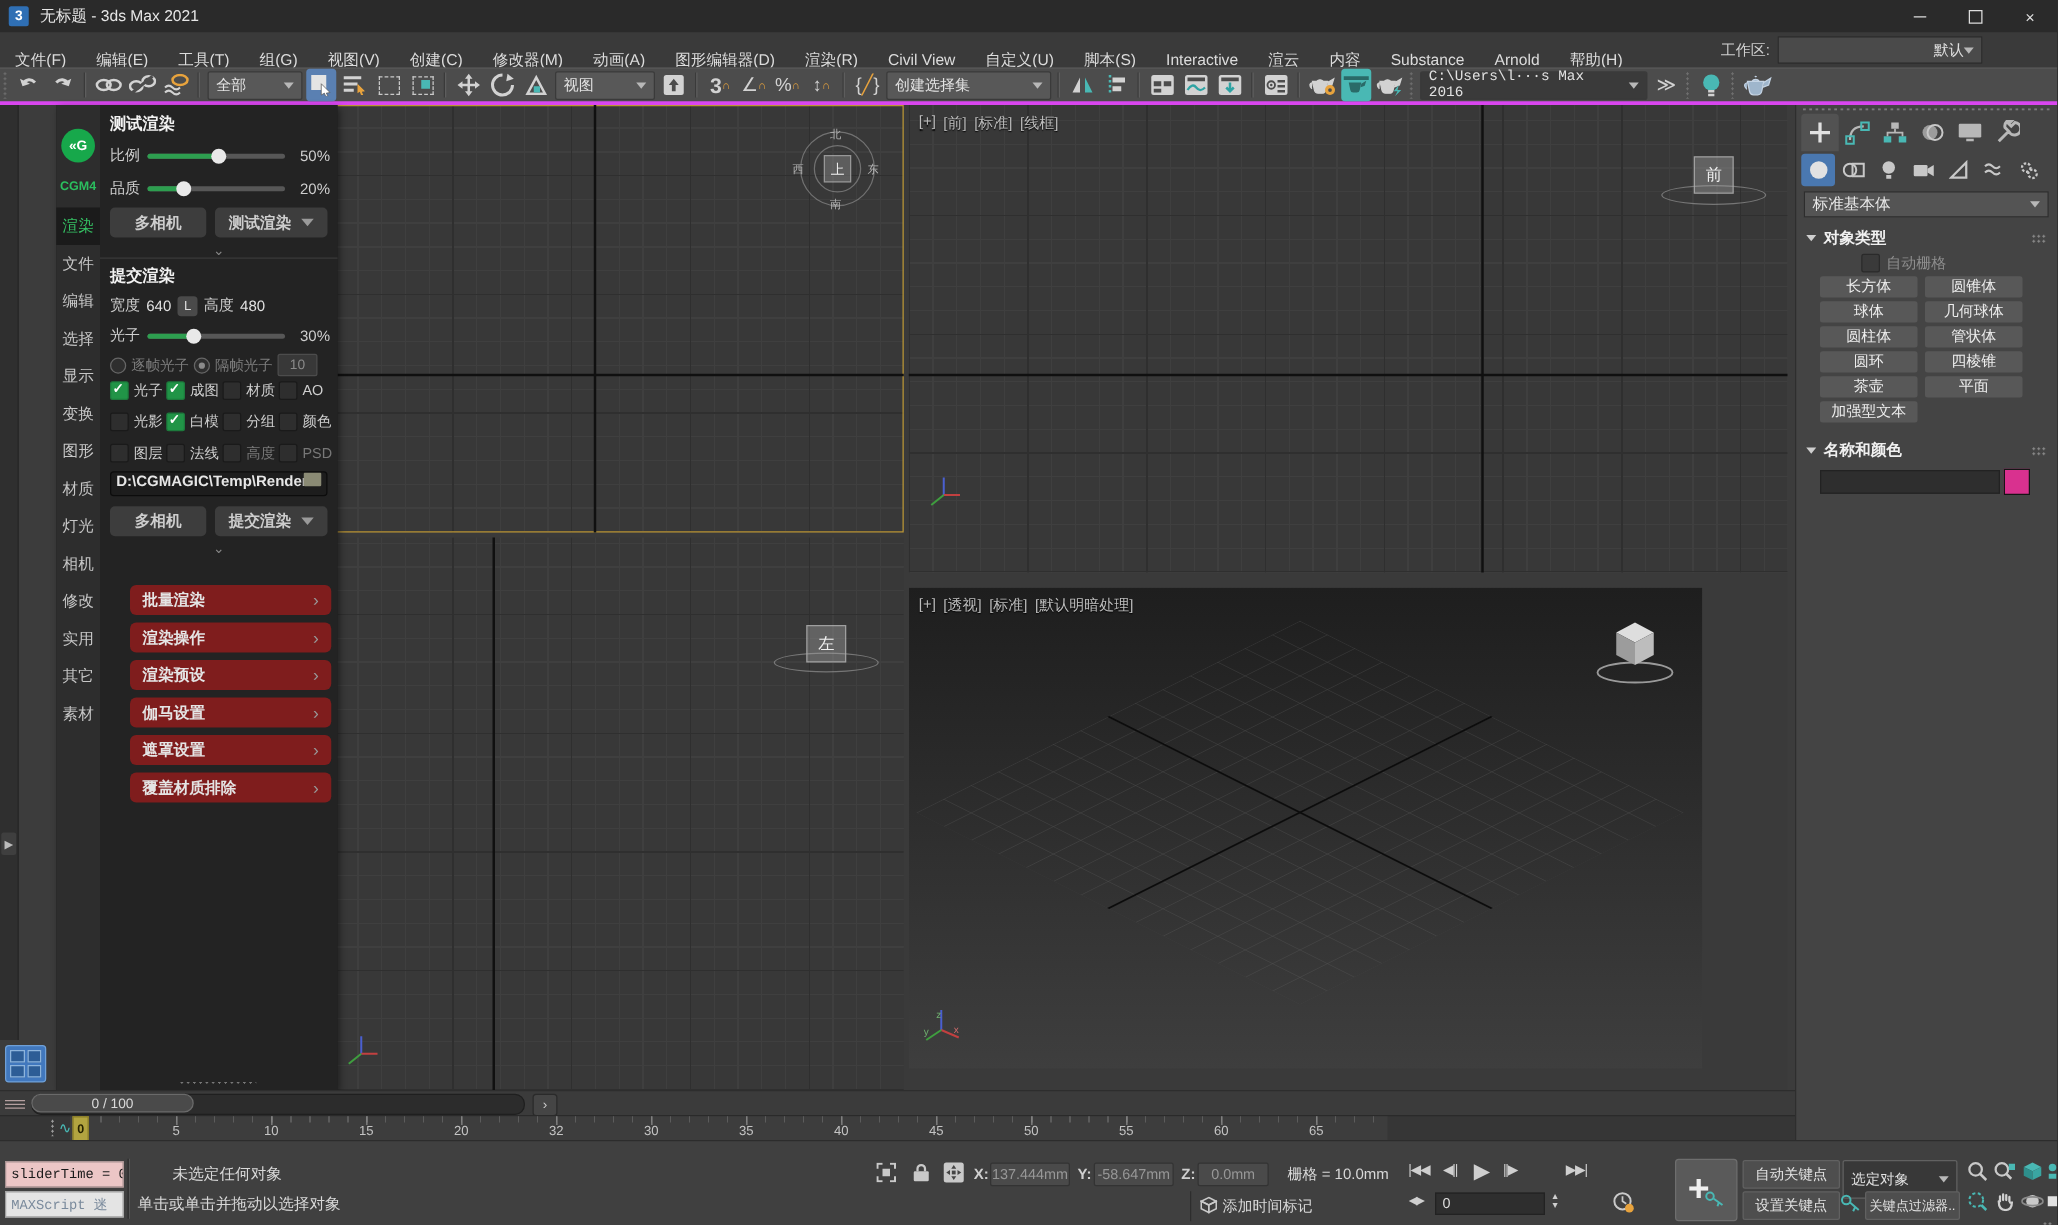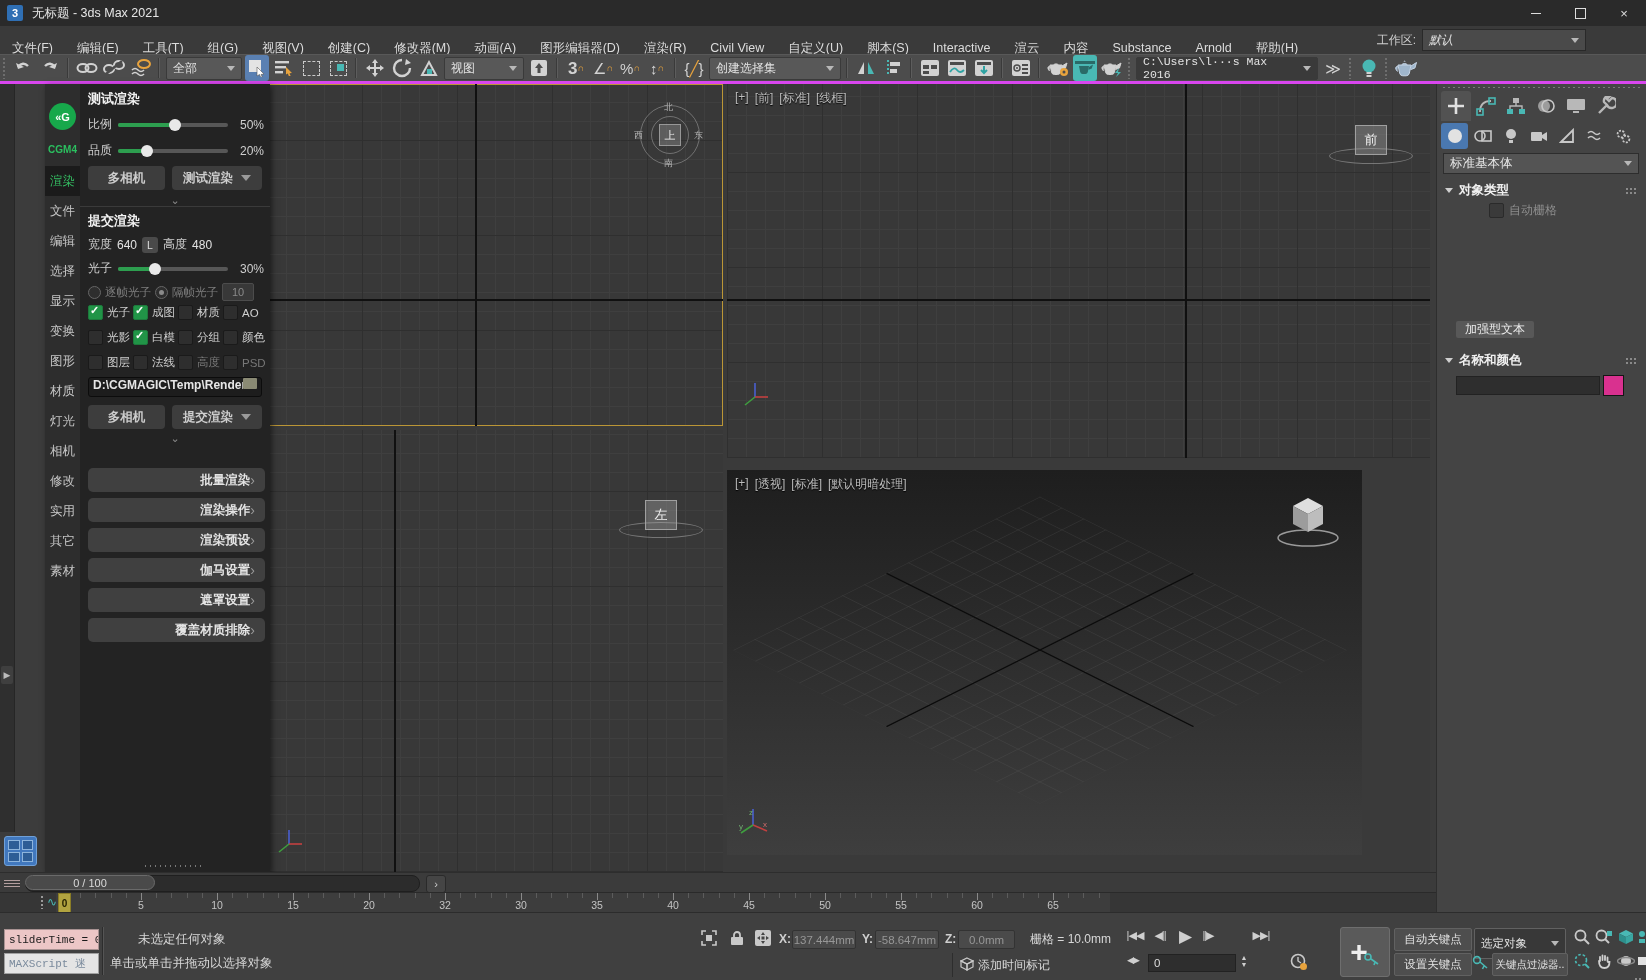--- a/index.html
+++ b/index.html
@@ -14,21 +14,21 @@
   .win-btns{margin-left:auto;display:flex;height:26px;}
   .win-btn{width:44px;height:26px;display:flex;align-items:center;justify-content:center;color:#ddd;font-size:13px;}
   .wb-min{width:10px;height:1px;background:#ddd;}
   .wb-max{width:9px;height:9px;border:1px solid #ddd;}
   
   .menubar{left:0;top:26px;width:1646px;height:28px;background:#3a3a3a;display:flex;align-items:center;border-bottom:1px solid #2e2e2e;}
   .menu-item{padding:0 12px;font-size:12.5px;color:#dcdcdc;line-height:28px;white-space:nowrap;margin-top:15px;}
   .workspace{margin-left:auto;display:flex;align-items:center;margin-right:60px;}
   .workspace-label{font-size:12px;color:#cfcfcf;margin-right:6px;}
   .workspace-select{width:150px;height:20px;background:#4a4a4a;border:1px solid #292929;display:flex;align-items:center;
-                    padding:0 6px;font-size:12px;color:#e0e0e0;justify-content:space-between;font-style:italic;}
+                    padding:0 6px;font-size:12px;color:#e0e0e0;justify-content:flex-end;}
   .caret{width:0;height:0;border-left:4px solid transparent;border-right:4px solid transparent;border-top:5px solid #b8b8b8;}
   
   .toolbar{left:0;top:54px;width:1646px;height:30px;background:#4c4c4c;border-top:1px solid #585858;border-bottom:3px solid #d946ef;
            display:flex;align-items:center;gap:3px;padding-left:2px;box-sizing:border-box;}
   .tsep{width:1px;height:20px;background:#5d5d5d;margin:0 3px;box-shadow:-1px 0 0 #3a3a3a;}
   .tgrip{width:4px;height:22px;background-image:radial-gradient(#6e6e6e 1px,transparent 1px);background-size:4px 4px;margin-right:2px;}
   .ticon{min-width:24px;height:26px;display:flex;align-items:center;justify-content:center;color:#d2d2d2;font-size:15px;border-radius:3px;}
   .ticon.on{background:#5a80b2;}
   .tdrop{height:21px;background:#585858;border:1px solid #3a3a3a;border-radius:2px;display:flex;align-items:center;
          padding:0 6px;font-size:12px;color:#e2e2e2;justify-content:space-between;gap:8px;}
@@ -101,22 +101,22 @@
   .cbrow-item{display:flex;align-items:center;gap:4px;width:45px;}
   .cb{width:13px;height:13px;background:#2e2e2e;border:1px solid #1a1a1a;border-radius:2px;flex:none;position:relative;}
   .cbrow-item.checked .cb{background:#219447;border-color:#1d7a3c;}
   .cbrow-item.checked .cb::after{content:"✓";position:absolute;left:1px;top:-2px;color:#fff;font-size:11px;font-weight:bold;}
   .cb-label{font-size:11.5px;color:#cfcfcf;}
   .cbrow-item.dim .cb-label{color:#777;}
   .pathbox{height:20px;background:#1d1d1d;border:1px solid #0c0c0c;border-radius:3px;display:flex;align-items:flex-start;
            padding:0 4px;font-size:12px;font-weight:bold;color:#e6e6e6;overflow:hidden;white-space:nowrap;}
   .folder{width:14px;height:11px;background:#8a8a74;border-radius:1px;position:relative;flex:none;}
   .folder::before{content:"";position:absolute;left:0;top:-3px;width:6px;height:3px;background:#8a8a74;border-radius:1px 1px 0 0;}
-  .rcard{height:24px;background:#404040;border-radius:5px;display:flex;align-items:center;padding:0 10px;
-         font-size:12.5px;font-weight:bold;color:#e4e4e4;margin:0 0 6px 0;justify-content:flex-end;}
+  .rcard{height:24px;background:#7f1d1d;border-radius:5px;display:flex;align-items:center;padding:0 10px;
+         font-size:12.5px;font-weight:bold;color:#e4e4e4;margin:0 0 6px 16px;justify-content:space-between;}
   .rcard .chev{color:#999;font-weight:normal;font-size:14px;}
   .pbot-dots{left:98px;top:780px;width:62px;height:4px;background-image:radial-gradient(#777 1px,transparent 1px);background-size:5px 4px;}
   
   .cmd{left:1436px;top:84px;width:210px;height:828px;background:#444;border-left:1px solid #2e2e2e;}
   .cmd-dots{left:4px;top:2px;width:200px;height:3px;background-image:radial-gradient(#7a7a7a 1px,transparent 1px);background-size:5px 3px;}
   .cmd-tabs{left:4px;top:7px;display:flex;}
   .cmd-tab{width:30px;height:30px;display:flex;align-items:center;justify-content:center;}
   .cmd-tab.active{background:#525252;border-radius:3px 3px 0 0;}
   .cmd-sub{left:4px;top:39px;display:flex;gap:1px;}
   .cmd-sub .cell{width:27px;height:26px;display:flex;align-items:center;justify-content:center;border-radius:3px;}
@@ -820,20 +820,32 @@
     </div>
     <div class="r rollhead" style="left:8px;top:98px;width:192px;">
       <span class="tri"></span>
       <span>对象类型</span>
       <span class="dots"></span>
     </div>
     <div class="r cp-check" style="left:52px;top:118px;">
       <span class="cp-cb"></span>
       <span style="font-size:12px;color:#8d8d8d;">自动栅格</span>
     </div>
+    <div class="r cp-grid">
+        <div class="cpbtn">长方体</div>
+        <div class="cpbtn">圆锥体</div>
+        <div class="cpbtn">球体</div>
+        <div class="cpbtn">几何球体</div>
+        <div class="cpbtn">圆柱体</div>
+        <div class="cpbtn">管状体</div>
+        <div class="cpbtn">圆环</div>
+        <div class="cpbtn">四棱锥</div>
+        <div class="cpbtn">茶壶</div>
+        <div class="cpbtn">平面</div>
+      </div>
     <div class="r cpbtn" style="left:19px;top:237px;">加强型文本</div>
     <div class="r rollhead" style="left:8px;top:268px;width:192px;">
       <span class="tri"></span>
       <span>名称和颜色</span>
       <span class="dots"></span>
     </div>
     <div class="r namefield"></div>
     <div class="r swatch" style="background: rgb(217, 49, 143);"></div>
   </div>
 

